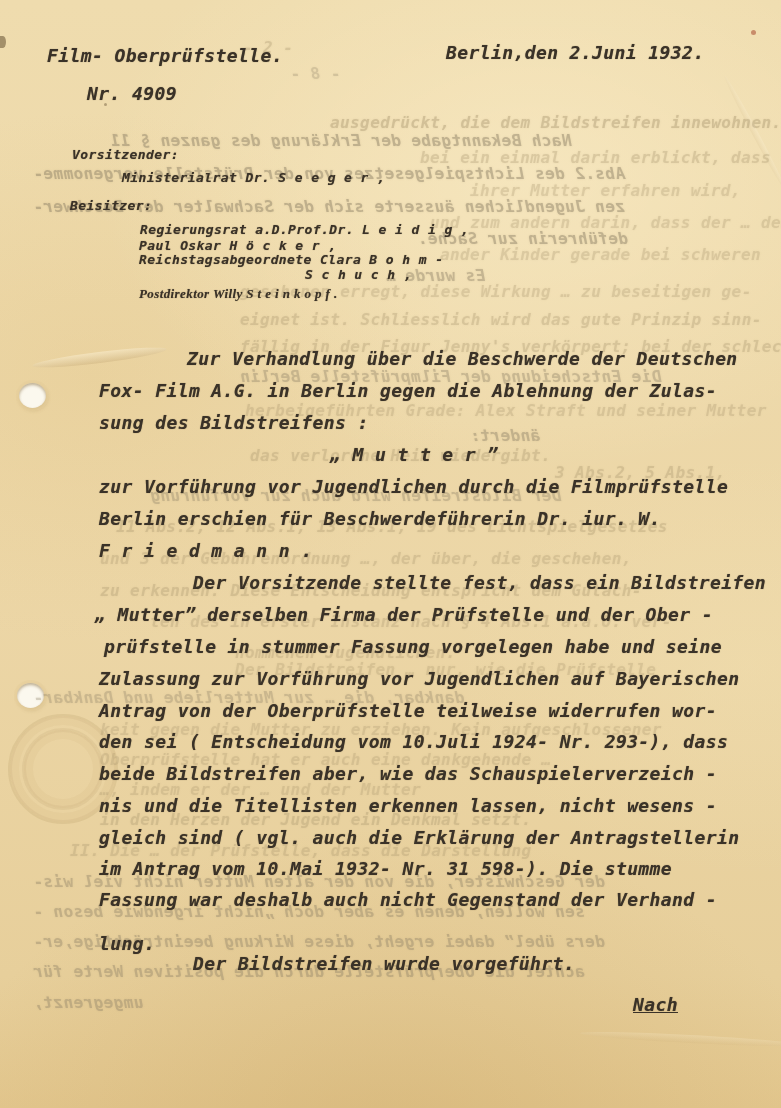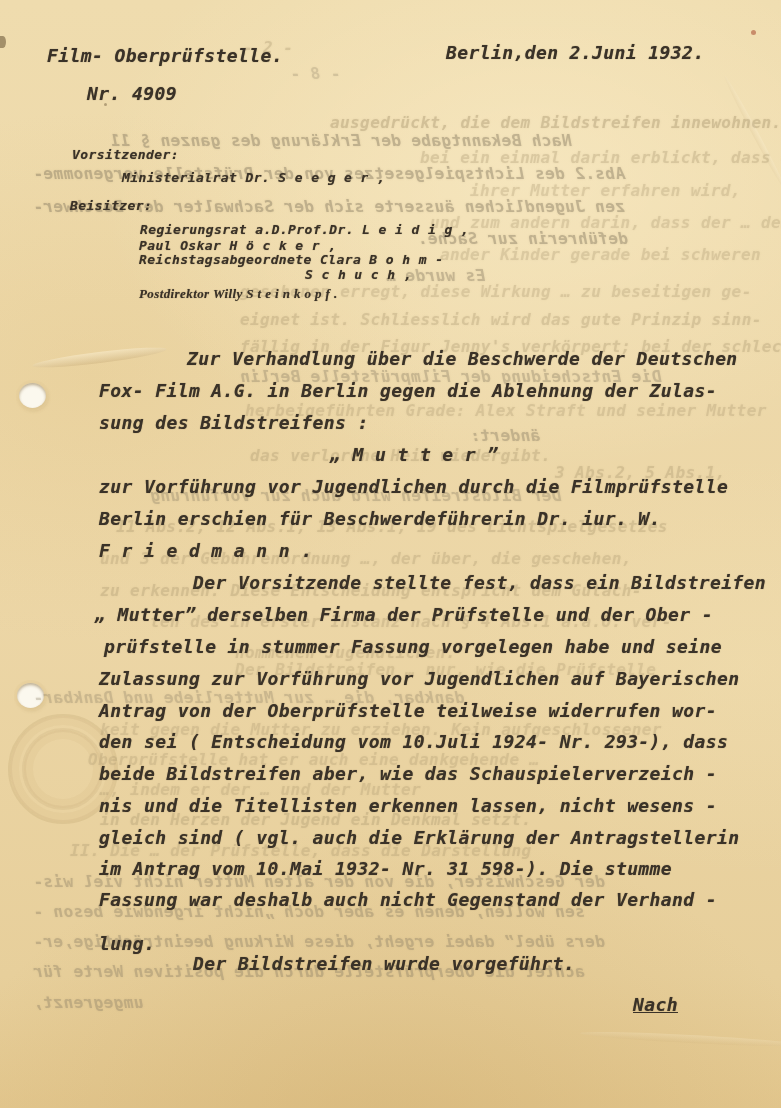--- a/index.html
+++ b/index.html
@@ -107,21 +107,21 @@
       <div class="ghost" style="left: 555px; top: 465px; opacity: 0.3;">3 Abs.2, 5 Abs.1,</div>
       <div class="ghost m" style="left: 150px; top: 488px; width: 560px; opacity: 0.38;">Der Bildstreifen wird auch zur Vorführung</div>
       <div class="ghost" style="left: 116px; top: 519px; opacity: 0.3;">11 Abs.2, 12 Abs.1, 13 Abs.1, 19 des Lichtspielgesetzes</div>
       <div class="ghost" style="left: 100px; top: 551px; opacity: 0.28;">und 3 der Gebührenordnung …, der über, die geschehen,</div>
       <div class="ghost" style="left: 100px; top: 583px; opacity: 0.3;">zu erkennen. Diese Entscheidung entspricht dem Gutach-</div>
       <div class="ghost" style="left: 150px; top: 614px; opacity: 0.28;">ten des in erster Instanz nach § 4 Abs.1 a.a.O. ver-</div>
       <div class="ghost" style="left: 235px; top: 645px; opacity: 0.28;">nommenen Jugendlichen.</div>
       <div class="ghost" style="left: 235px; top: 662px; opacity: 0.26;">Der Bildstreifen … nur, wie die Prüfstelle</div>
       <div class="ghost m" style="left: 33px; top: 690px; width: 700px; opacity: 0.35;">dankbar, die … zur Mutterliebe und Dankbar-</div>
       <div class="ghost" style="left: 100px; top: 722px; opacity: 0.26;">keit gegen die Mutter zu erziehen. Kein aufgeschlossener</div>
-      <div class="ghost" style="left: 88px; top: 752px; opacity: 0.26;">Oberprüfstelle hat er auch eine dankgehende …</div>
+      <div class="ghost" style="left: 100px; top: 752px; opacity: 0.26;">Oberprüfstelle hat er auch eine dankgehende …</div>
       <div class="ghost" style="left: 100px; top: 782px; opacity: 0.26;">…, indem er der … und der Mutter</div>
       <div class="ghost" style="left: 100px; top: 812px; opacity: 0.3;">in den Herzen der Jugend ein Denkmal setzt.</div>
       <div class="ghost" style="left: 70px; top: 843px; opacity: 0.28;">II. Die … der Prüfstelle, dass die Darstellung</div>
       <div class="ghost m" style="left: 33px; top: 874px; width: 715px; opacity: 0.42;">der Geschwister, die von der alten Mutter nicht viel wis-</div>
       <div class="ghost m" style="left: 33px; top: 904px; width: 715px; opacity: 0.42;">sen wollen, denen es aber doch „nicht irgendwie beson -</div>
       <div class="ghost m" style="left: 33px; top: 934px; width: 715px; opacity: 0.42;">ders übel” dabei ergeht, diese Wirkung beeinträchtige,er-</div>
       <div class="ghost m" style="left: 33px; top: 964px; width: 715px; opacity: 0.42;">achtet die Oberprüfstelle durch die positiven Werte für</div>
       <div class="ghost m" style="left: 33px; top: 995px; width: 260px; opacity: 0.42;">umgegrenzt,</div>
     </div>
 

